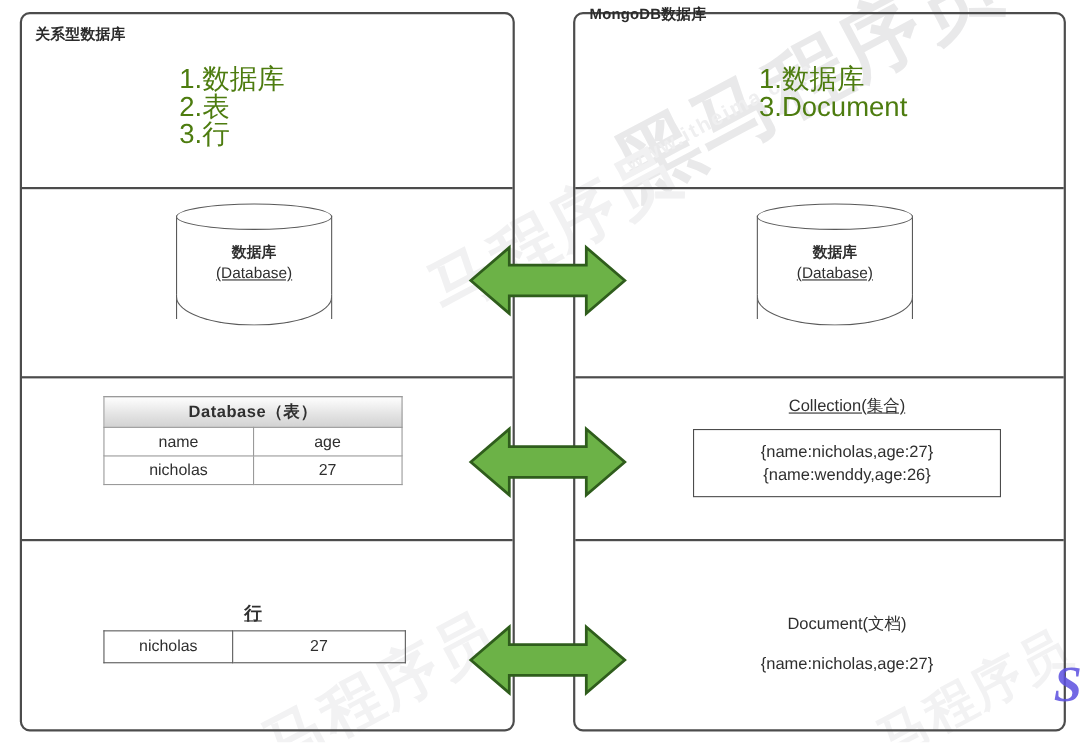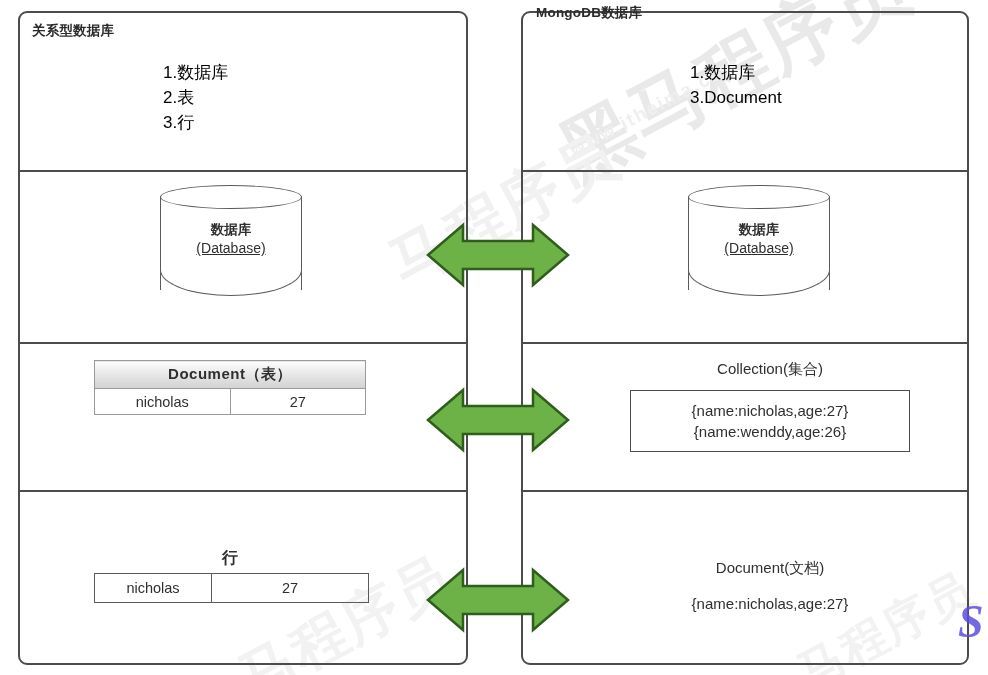--- a/index.html
+++ b/index.html
@@ -57,23 +57,23 @@
     position: absolute;
     font-size: 13.5px;
     font-weight: bold;
     color: #2b2b2b;
     letter-spacing: 0.2px;
     white-space: nowrap;
   }
 
   .bullet-list {
     position: absolute;
-    font-size: 17px;
+    font-size: 25px;
     line-height: 25px;
-    color: #000000;
+    color: #4d7c0f;
     white-space: nowrap;
   }
   .bullet-list div { white-space: nowrap; }
 
   
   .cylinder {
     position: absolute;
     width: 142px;
     height: 116px;
   }
@@ -155,20 +155,21 @@
     height: 28px;
     padding: 0;
   }
 
   .centered-label {
     position: absolute;
     text-align: center;
     font-size: 15px;
     color: #2f2f2f;
     white-space: nowrap;
+    text-decoration: underline;
   }
   .centered-label.bold { font-weight: bold; }
 
   
   .doc-box {
     position: absolute;
     box-sizing: border-box;
     border: 1.5px solid #4c4c4c;
     background: #ffffff;
     display: flex;
@@ -242,21 +243,25 @@
     <div class="cyl-top"></div>
     <div class="cyl-label">
       <div>数据库</div>
       <div class="sub">(Database)</div>
     </div>
   </div>
 
   <table class="student-table" style="left:94px; top:360px; width:272px;">
     <tbody>
         <tr>
-      <th class="caption" colspan="2">Document（表）</th>
+      <th class="caption" colspan="2">Database（表）</th>
+    </tr>
+    <tr>
+      <td style="width:136px;">name</td>
+      <td style="width:136px;">age</td>
     </tr>
     <tr>
       <td>nicholas</td>
       <td>27</td>
     </tr>
   </tbody>
     </table>
 
   <div class="centered-label bold" style="left:94px; top:548px; width:272px; font-size:16px;">行</div>
   <table class="row-table" style="left:94px; top:573px; width:272px;">

